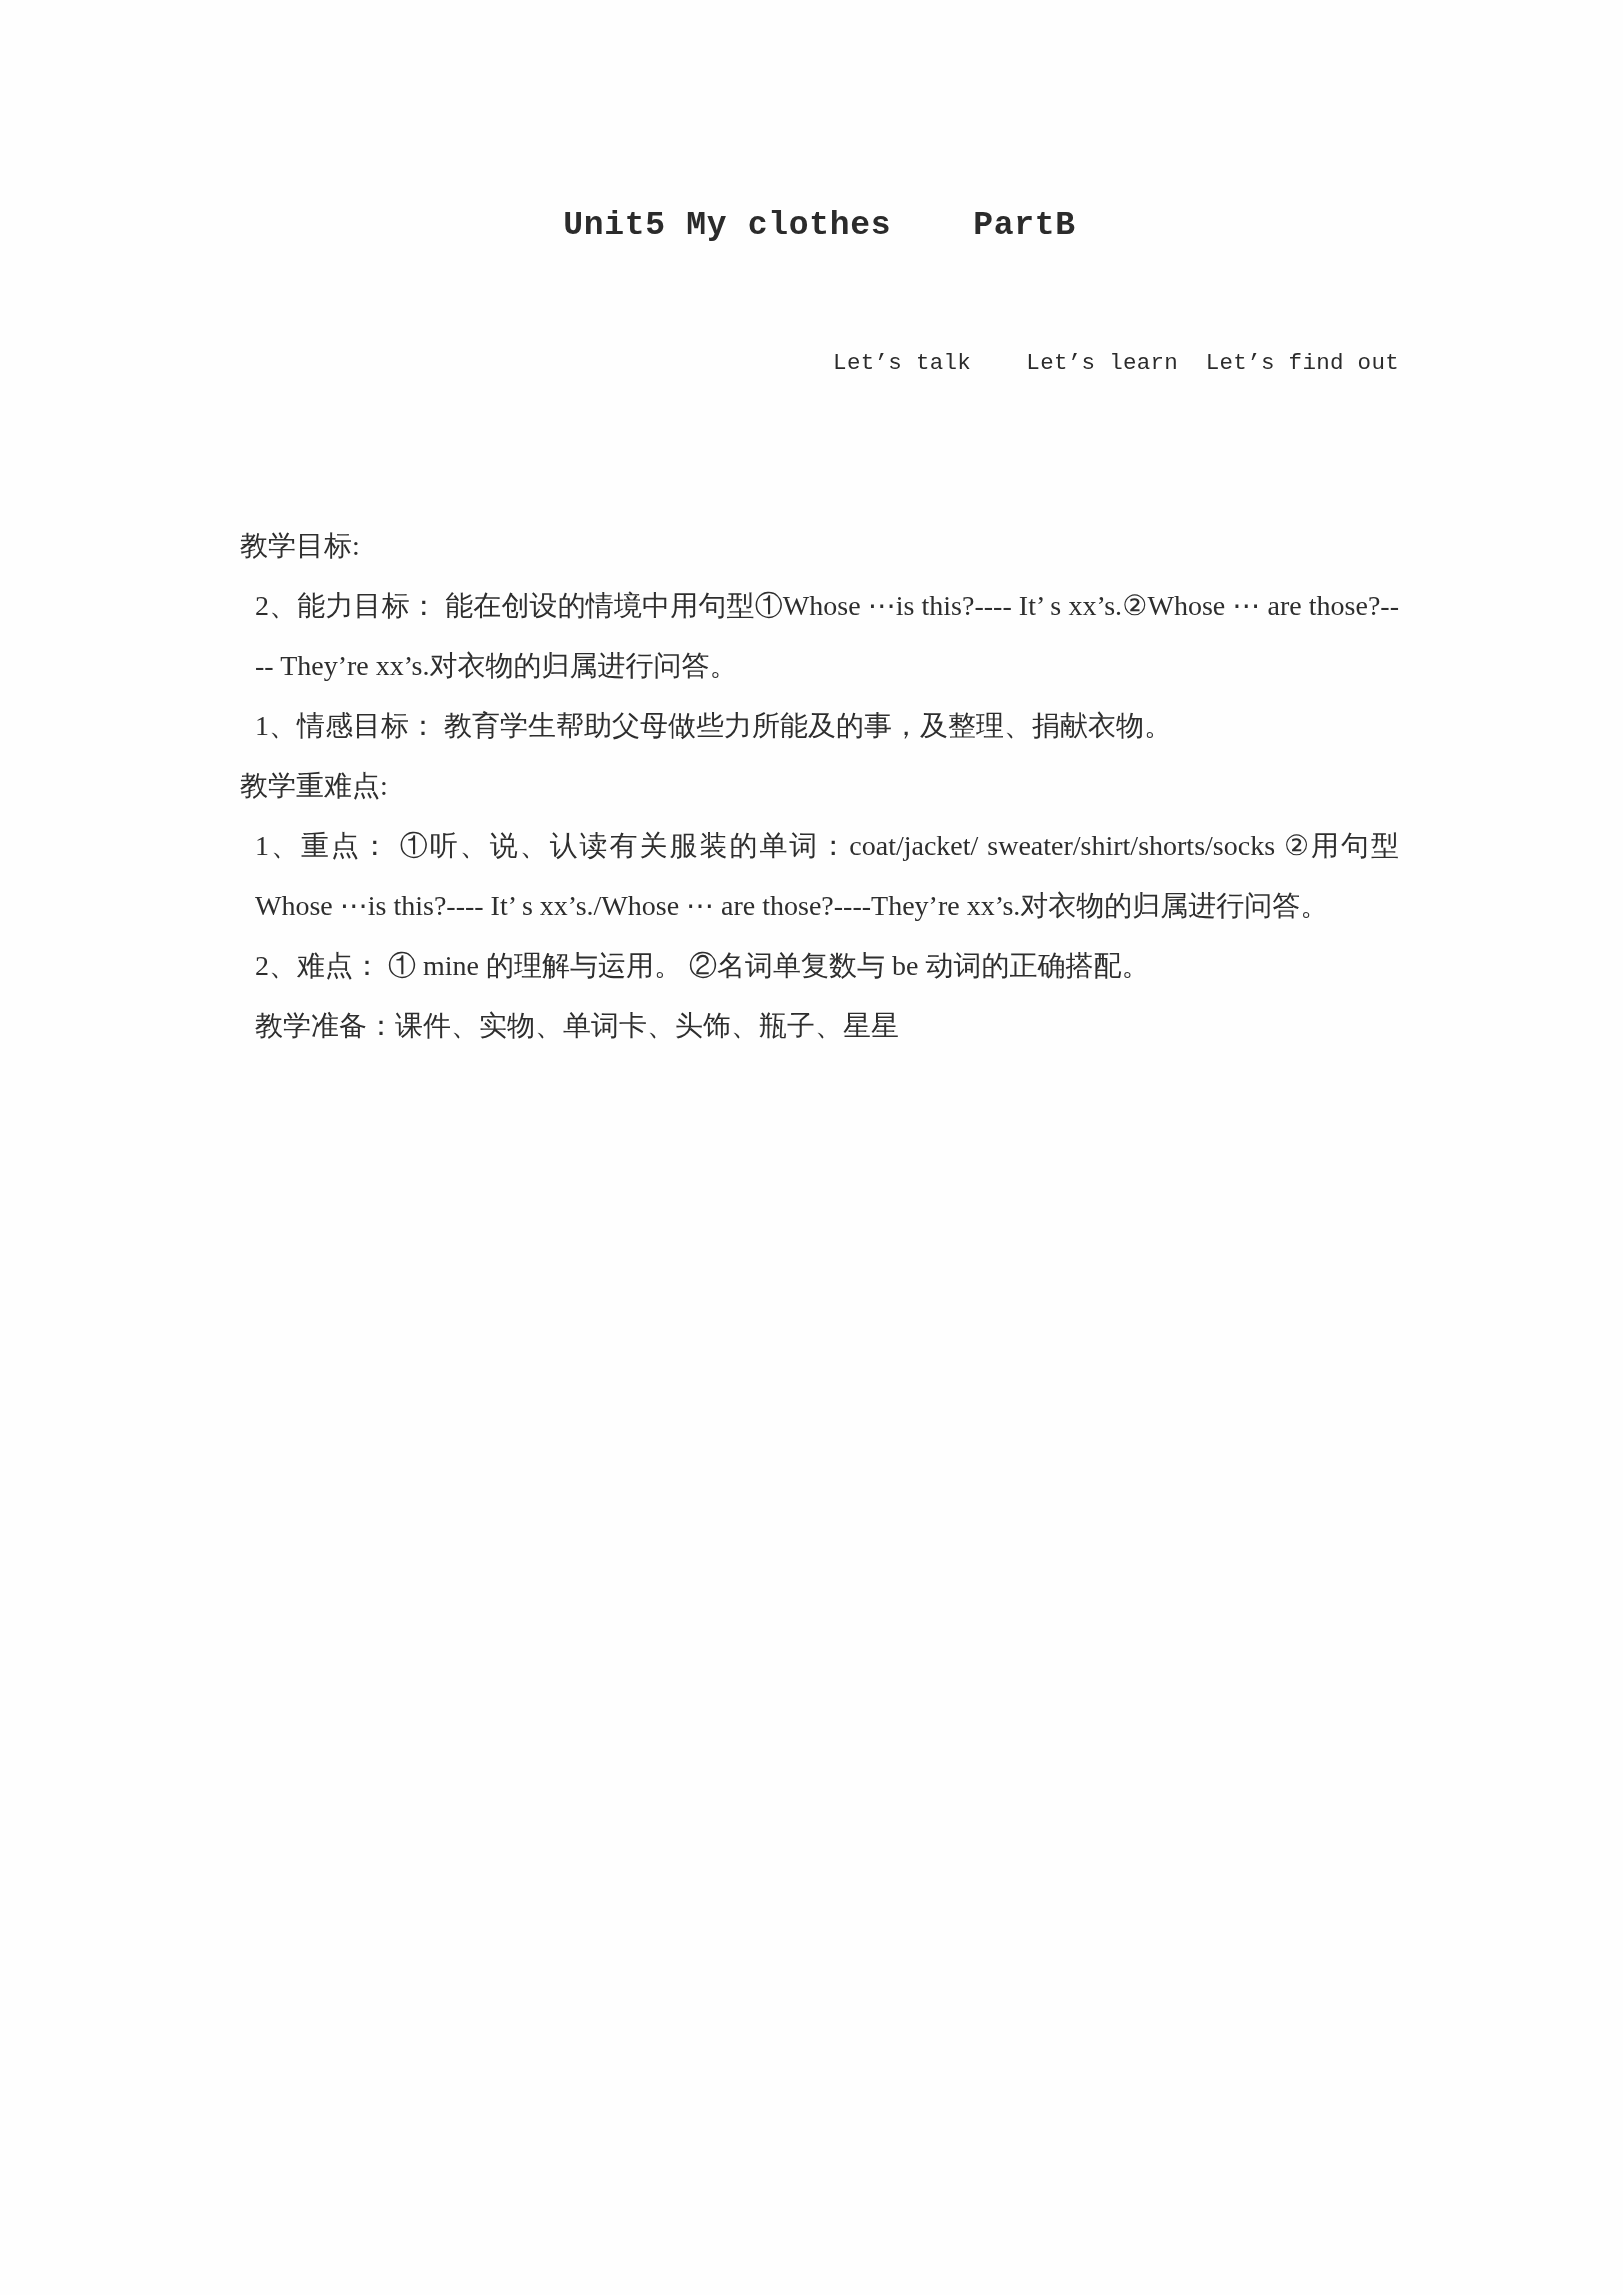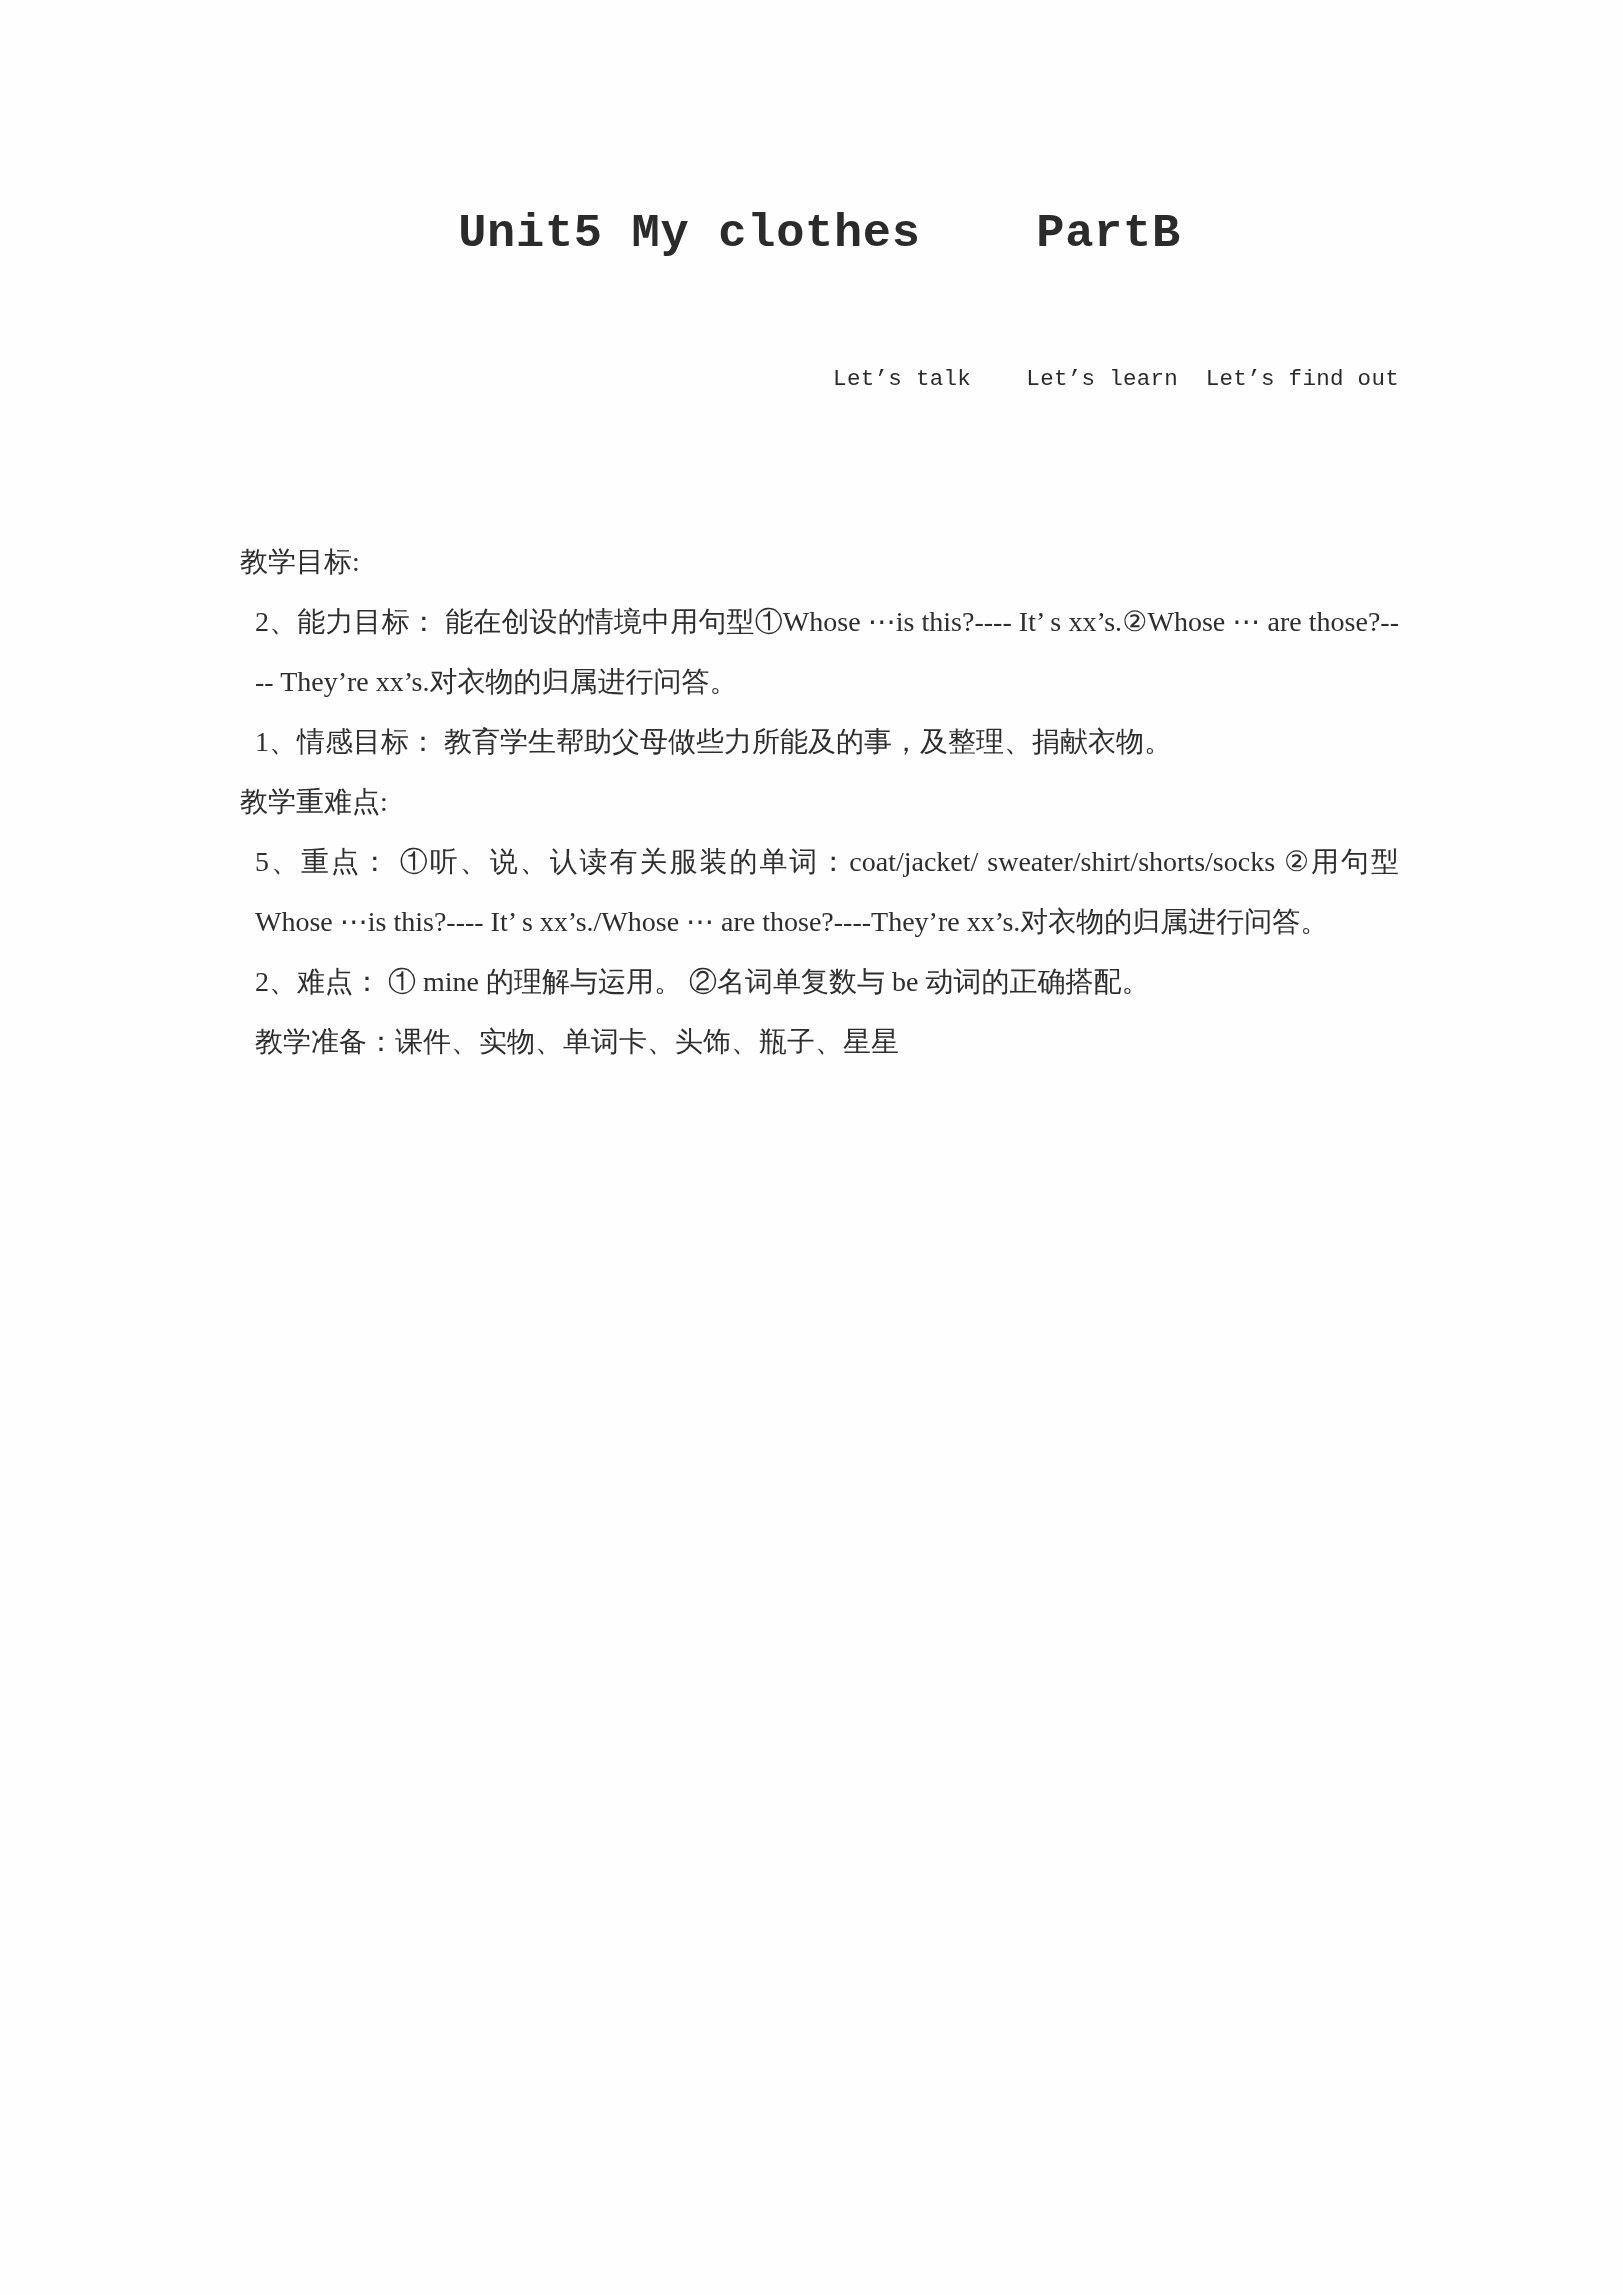--- a/index.html
+++ b/index.html
@@ -30,21 +30,21 @@
   }
   .content {
     position: absolute;
     left: 240px;
     top: 170px;
     width: 1159px;
   }
   .doc-title {
     text-align: center;
     font-family: "Liberation Mono", monospace;
-    font-size: 47px;
+    font-size: 33px;
     letter-spacing: 0.7px;
     color: #2b2b2b;
     margin: 37px 0 0 0;
     white-space: pre;
   }
   .subtitle {
     text-align: right;
     font-family: "Liberation Mono", monospace;
     font-size: 22.5px;
     letter-spacing: 0.3px;
@@ -83,21 +83,21 @@
 
         <p class="para">教学目标:</p>
 
 
         <p class="para small-indent">2、能力目标： 能在创设的情境中用句型①Whose ⋯is this?---- It’ s xx’s.②Whose ⋯ are those?---- They’re xx’s.对衣物的归属进行问答。</p>
 
         <p class="para small-indent">1、情感目标： 教育学生帮助父母做些力所能及的事，及整理、捐献衣物。</p>
 
         <p class="para">教学重难点:</p>
 
-        <p class="para small-indent">5、重点：        ①听、说、认读有关服装的单词：coat/jacket/ sweater/shirt/shorts/socks ②用句型 Whose ⋯is  this?---- It’ s xx’s./Whose ⋯ are those?----They’re xx’s.对衣物的归属进行问答。</p>
+        <p class="para small-indent">1、重点：        ①听、说、认读有关服装的单词：coat/jacket/ sweater/shirt/shorts/socks ②用句型 Whose ⋯is  this?---- It’ s xx’s./Whose ⋯ are those?----They’re xx’s.对衣物的归属进行问答。</p>
 
         <p class="para small-indent">2、难点： ① mine 的理解与运用。 ②名词单复数与 be 动词的正确搭配。</p>
 
         <p class="para small-indent">教学准备：课件、实物、单词卡、头饰、瓶子、星星</p>
 
 
       </div>
     </div>
   </div>
 </div>

